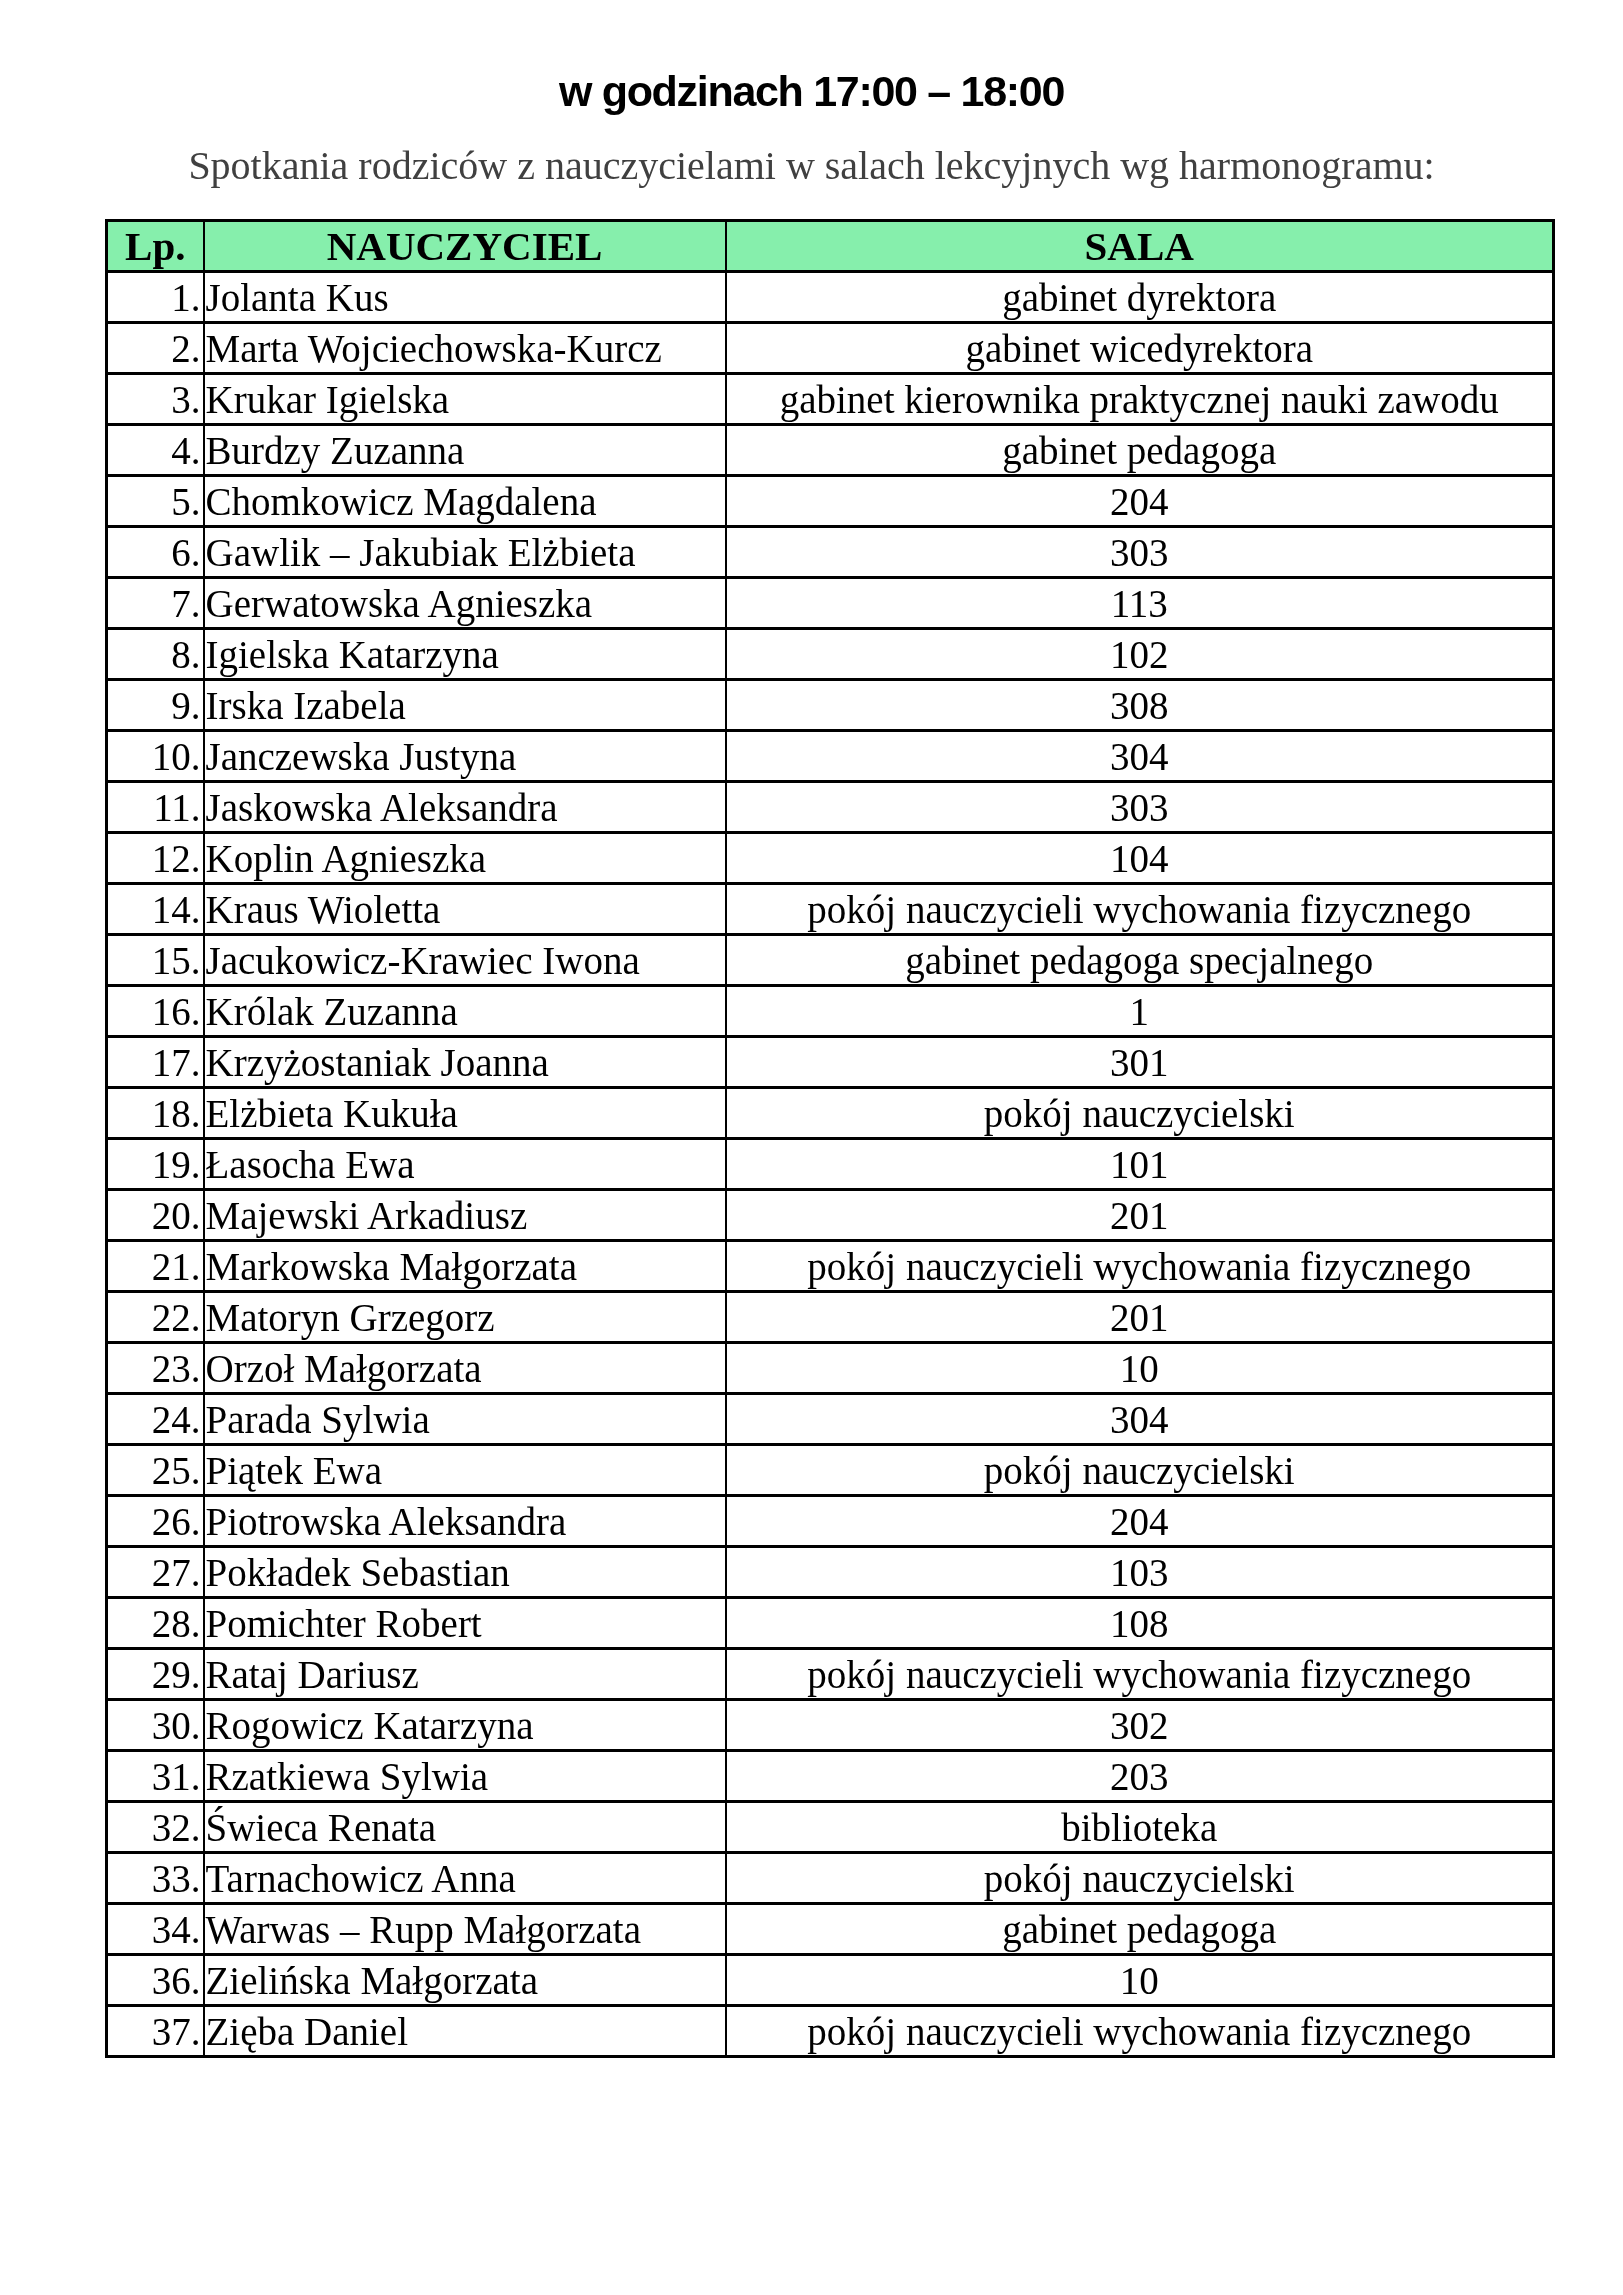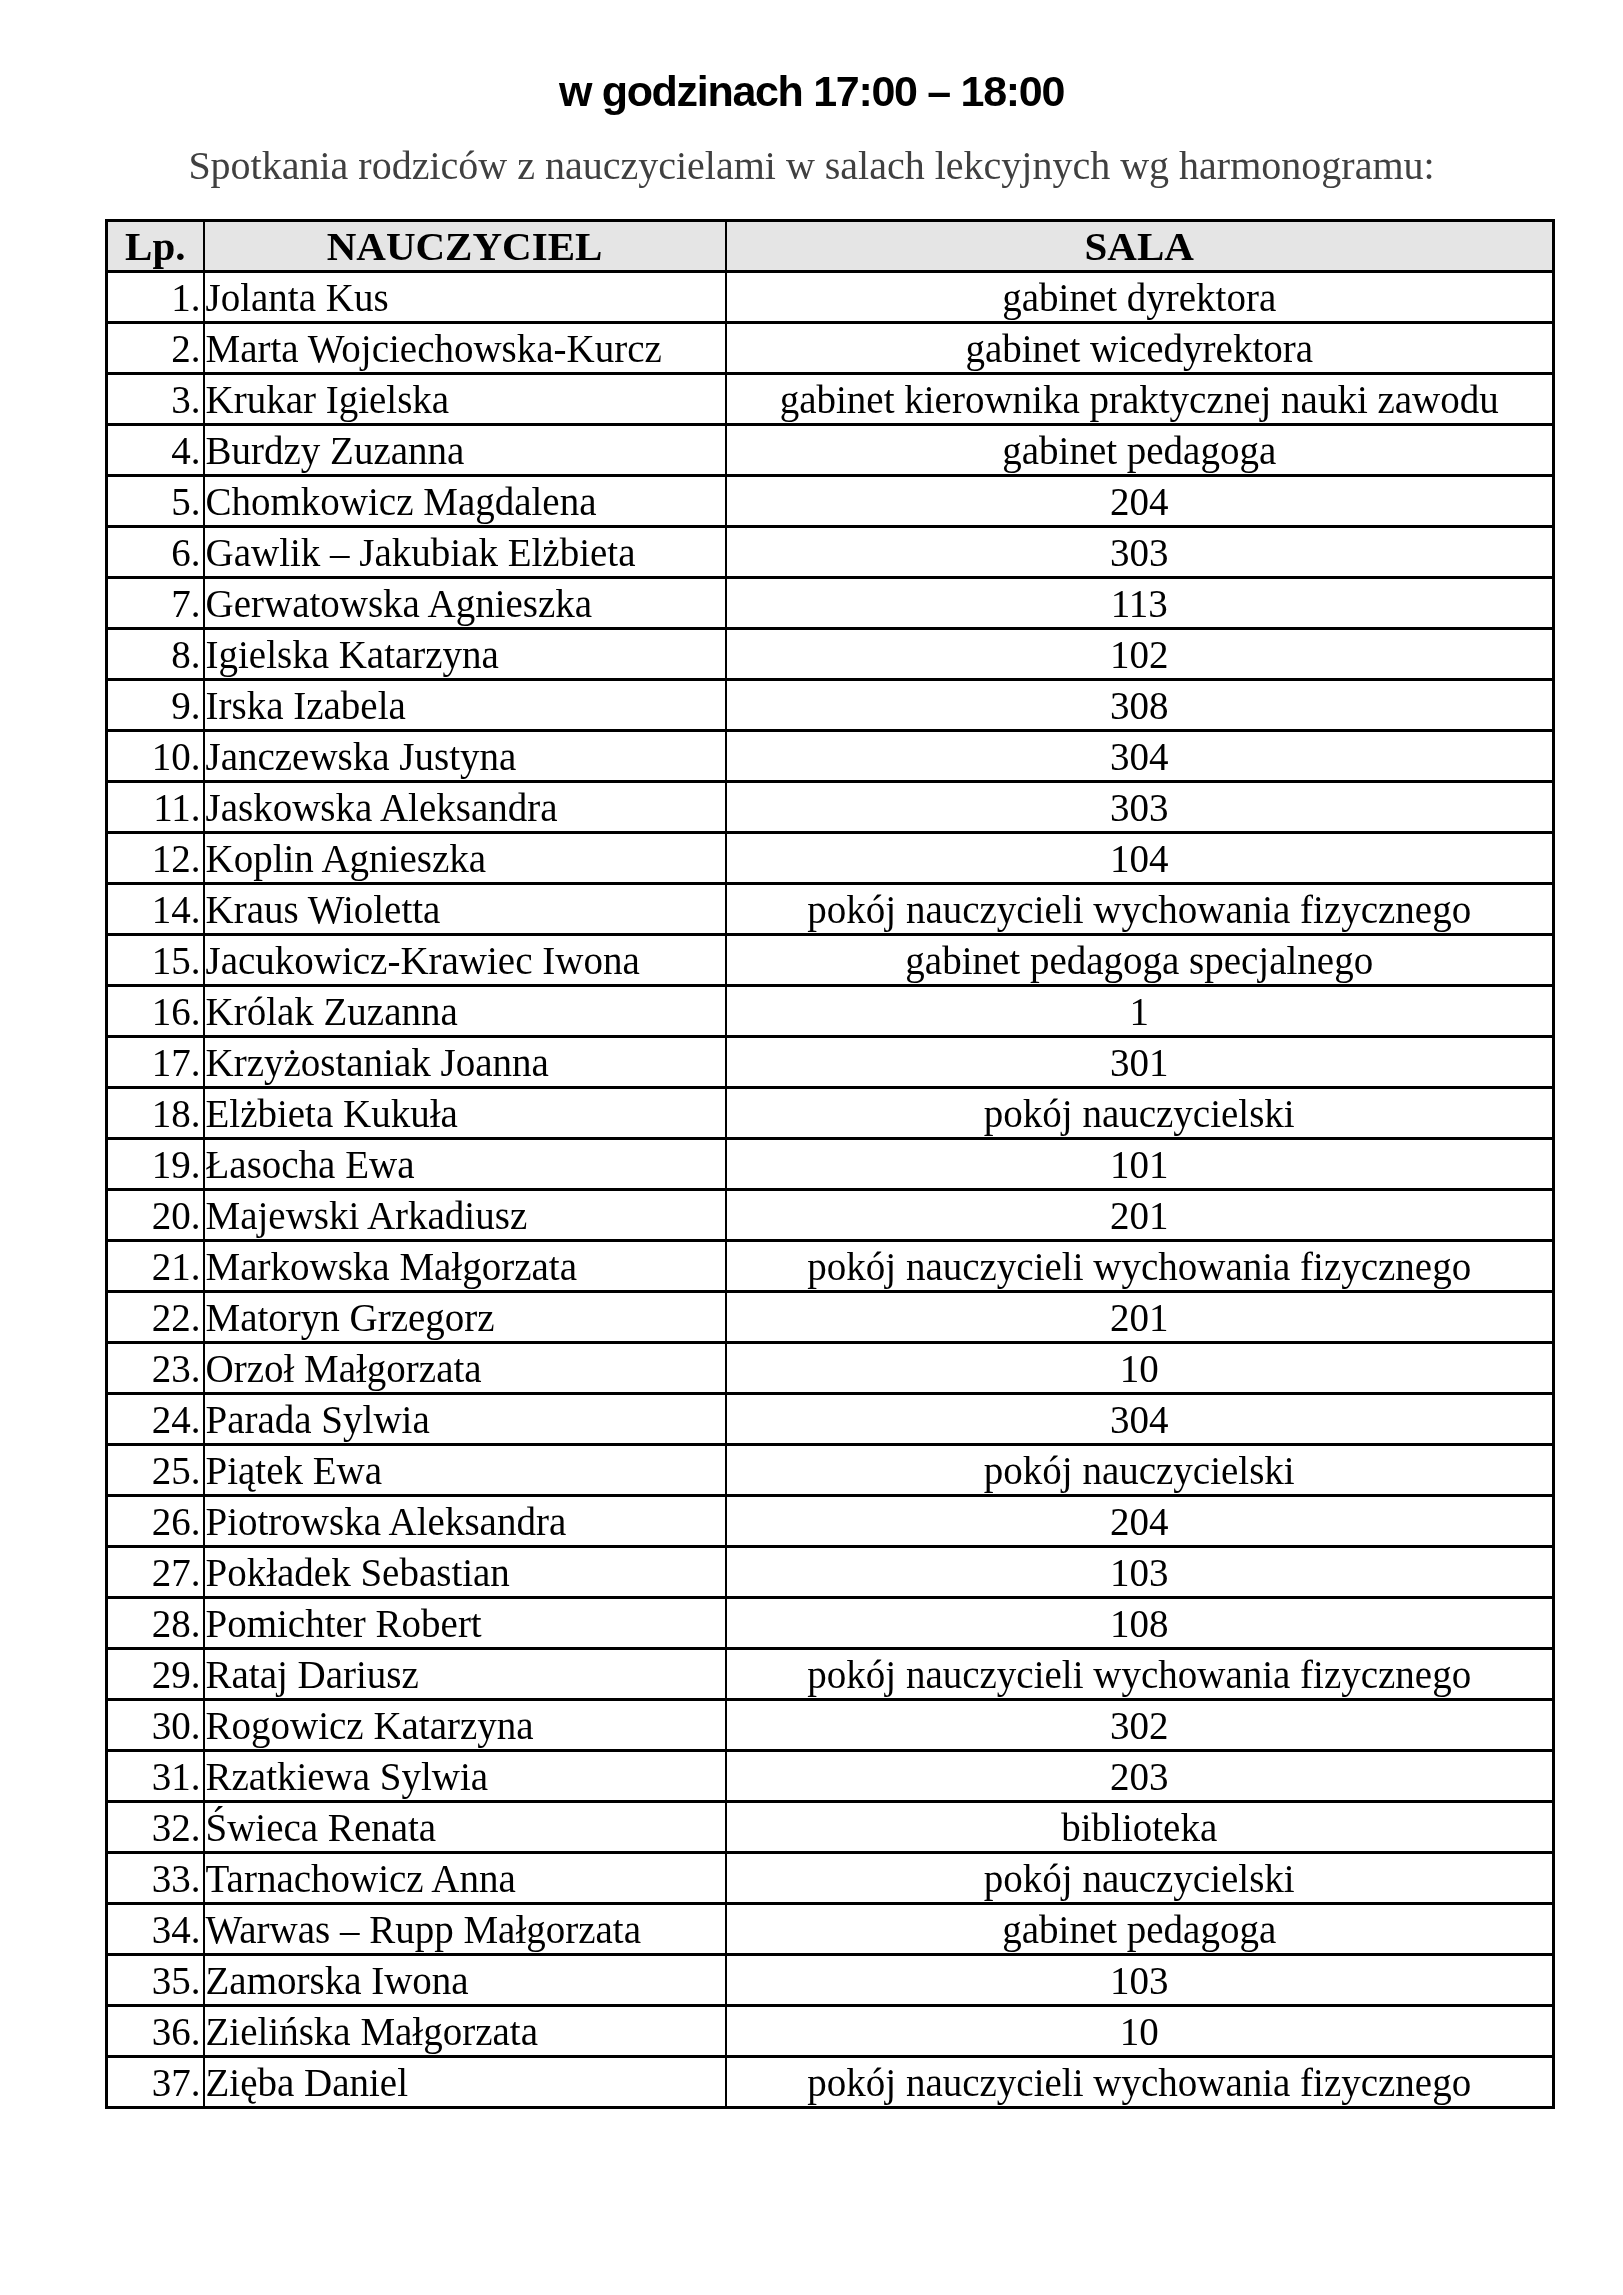--- a/index.html
+++ b/index.html
@@ -43,21 +43,21 @@
   th, td {
     border-left: 2px solid #000;
     border-right: 2px solid #000;
     border-top: 3.3px solid #000;
     border-bottom: 3.3px solid #000;
     vertical-align: middle;
     overflow: hidden;
     white-space: nowrap;
   }
   th {
-    background: #e5e5e5;
+    background: #86efac;
     font-weight: bold;
     font-size: 41px;
     text-align: center;
     height: 44px;
     padding: 0;
   }
   td {
     font-size: 39px;
     height: 48px;
     padding: 0;
@@ -289,25 +289,20 @@
     <td class="col-teacher">Tarnachowicz Anna</td>
     <td class="col-room">pokój nauczycielski</td>
   </tr>
 
   <tr>
     <td class="col-lp">34.</td>
     <td class="col-teacher">Warwas – Rupp Małgorzata</td>
     <td class="col-room">gabinet pedagoga</td>
   </tr>
 
-  <tr>
-    <td class="col-lp">35.</td>
-    <td class="col-teacher">Zamorska Iwona</td>
-    <td class="col-room">103</td>
-  </tr>
 
   <tr>
     <td class="col-lp">36.</td>
     <td class="col-teacher">Zielińska Małgorzata</td>
     <td class="col-room">10</td>
   </tr>
 
   <tr>
     <td class="col-lp">37.</td>
     <td class="col-teacher">Zięba Daniel</td>

